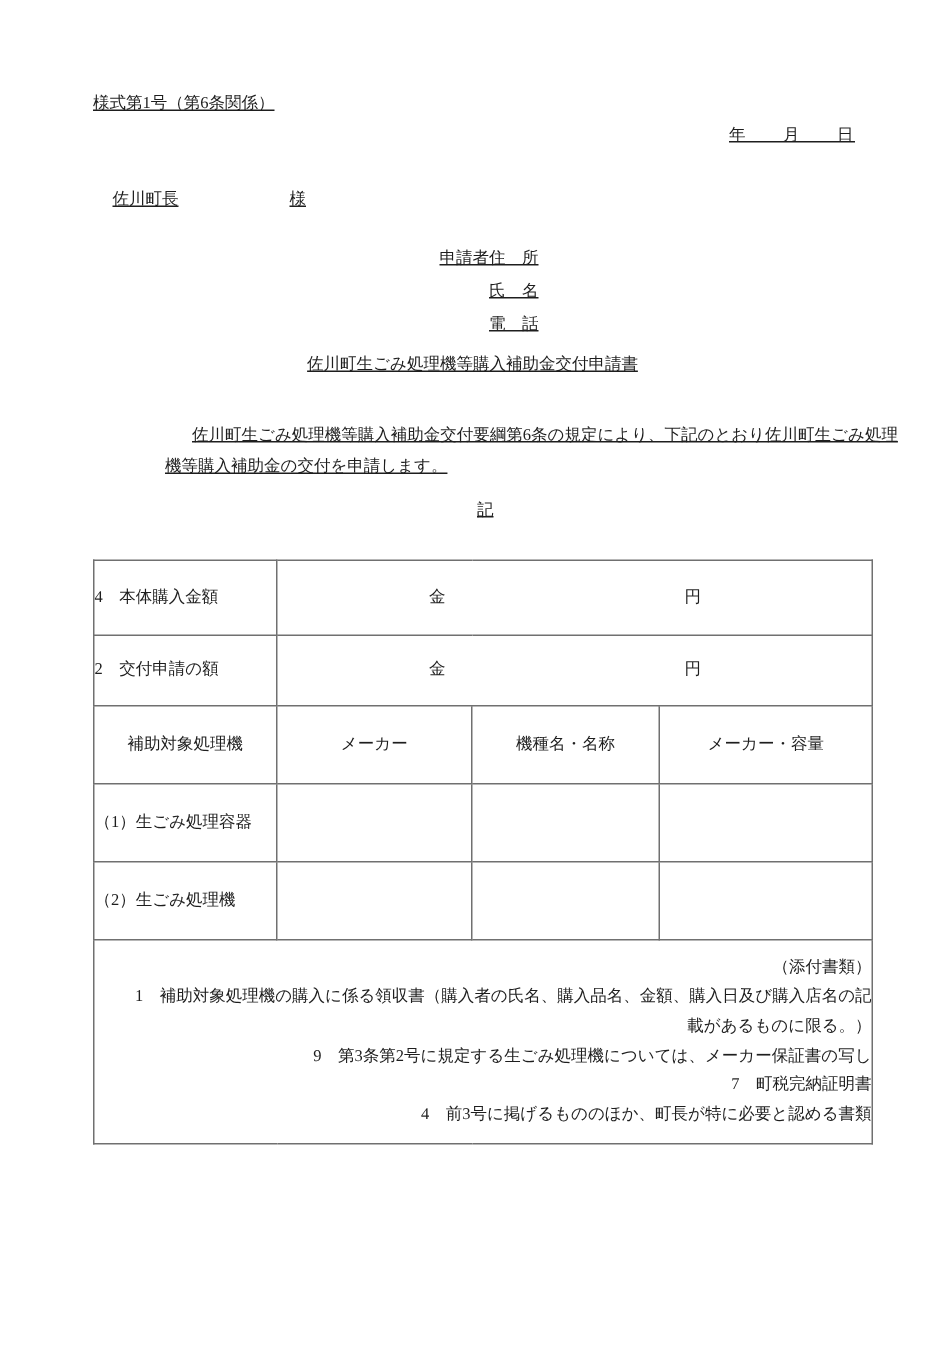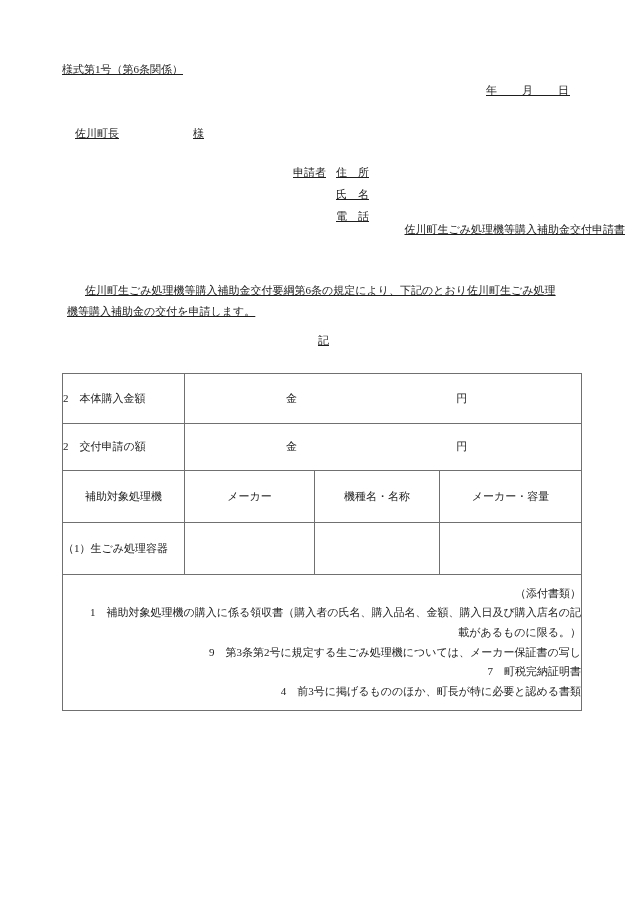--- a/index.html
+++ b/index.html
@@ -16,28 +16,28 @@
   }
   .abs { position: absolute; text-decoration: underline; }
   .nowrap { white-space: nowrap; }
 
   #form-number { left: 62px; top: 63px; }
   #date-line   { top: 84px; right: 60px; letter-spacing: 1px; }
 
   #addressee { left: 75px; top: 127px; }
   #addressee .honorific { margin-left: 74px; }
 
-  #applicant { left: 293px; top: 161px; display: flex; column-gap: 10px; }
+  #applicant { left: 293px; top: 161px; display: flex; }
   #applicant .app-label { line-height: 22px; }
   #applicant .app-fields div { line-height: 22px; }
 
-  #doc-title { left: 5px; top: 223px; width: 620px; text-align: right; }
+  #doc-title { left: 5px; top: 237px; width: 620px; text-align: center; }
 
   #body-paragraph { left: 67px; top: 280px; width: 510px; }
-  #body-paragraph .line { line-height: 20.5px; }
+  #body-paragraph .line { line-height: 20.5px; margin-left: 43px; }
   #body-paragraph .line.indent { text-indent: 18px; }
 
   #record-mark { left: 318px; top: 334px; }
 
   table#application-table {
     position: absolute;
     left: 62px; top: 373px;
     width: 519px;
     border-collapse: collapse;
     table-layout: fixed;
@@ -97,21 +97,21 @@
 
 <table id="application-table">
   <colgroup>
     <col style="width:122px">
     <col style="width:130px">
     <col style="width:125px">
     <col style="width:142px">
   </colgroup>
   <tbody>
     <tr class="h50">
-      <td class="lbl nowrap">2　本体購入金額</td>
+      <td class="lbl nowrap">4　本体購入金額</td>
       <td class="amount-cell" colspan="3">
         <span class="kin">金</span>
         <span class="en">円</span>
       </td>
     </tr>
     <tr class="h47">
       <td class="lbl nowrap">2　交付申請の額</td>
       <td class="amount-cell" colspan="3">
         <span class="kin">金</span>
         <span class="en">円</span>
@@ -122,20 +122,26 @@
       <td class="hdr nowrap">メーカー</td>
       <td class="hdr nowrap">機種名・名称</td>
       <td class="hdr nowrap">メーカー・容量</td>
     </tr>
     <tr class="h39">
       <td class="lbl nowrap">（1）生ごみ処理容器</td>
       <td></td>
       <td></td>
       <td></td>
     </tr>
+    <tr class="h39">
+      <td class="lbl nowrap">（2）生ごみ処理機</td>
+      <td></td>
+      <td></td>
+      <td></td>
+    </tr>
     <tr class="h136">
       <td class="att-cell" colspan="4">
         <div class="att-line pl9">（添付書類）</div>
         <div class="att-line pl17">1　補助対象処理機の購入に係る領収書（購入者の氏名、購入品名、金額、購入日及び購入店名の記</div>
         <div class="att-line pl35">載があるものに限る。）</div>
         <div class="att-line pl17">9　第3条第2号に規定する生ごみ処理機については、メーカー保証書の写し</div>
         <div class="att-line pl17">7　町税完納証明書</div>
         <div class="att-line pl17">4　前3号に掲げるもののほか、町長が特に必要と認める書類</div>
       </td>
     </tr>

